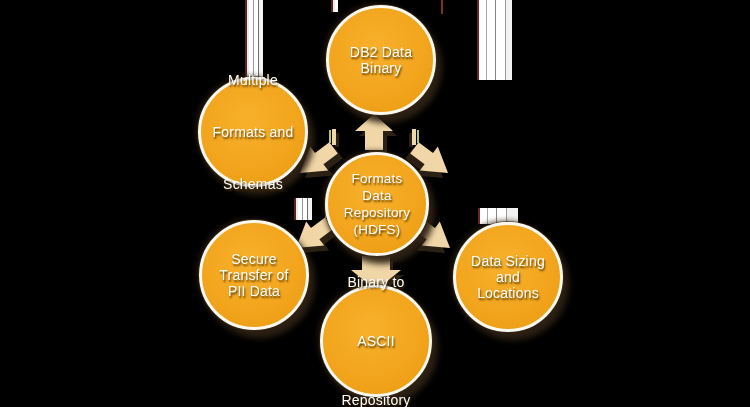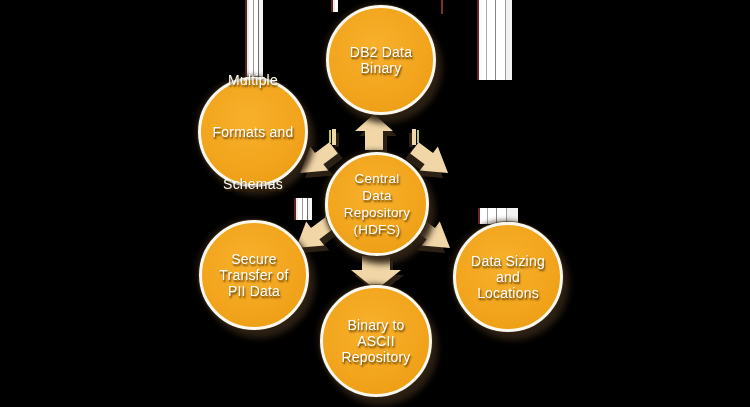--- a/index.html
+++ b/index.html
@@ -99,21 +99,21 @@
     <svg width="50" height="60" viewBox="0 0 50 60">
       <rect class="shadow" x="41" y="6" width="4" height="14"></rect>
       <polygon class="shadow" points="6,46 16.2,19.6 21,26 35.4,15.2 43.8,26.4 29.4,37.2 34.2,43.6" transform="translate(5,5)"></polygon>
       <rect class="stripe" x="35" y="3" width="2" height="13"></rect>
       <rect class="tail" x="38" y="2" width="4" height="16"></rect>
       <polygon class="body" points="6,46 16.2,19.6 21,26 35.4,15.2 43.8,26.4 29.4,37.2 34.2,43.6"></polygon>
     </svg>
   </div>
 
   <div class="node central" style="left:325px;top:152px;width:104px;height:104px;">
-    <span>Central</span>
+    <span>Formats</span>
     <span>Data</span>
     <span>Repository</span>
     <span>(HDFS)</span>
   </div>
 
   <div class="node" style="left:326px;top:5px;width:110px;height:110px;">
     <span>DB2 Data</span>
     <span>Binary</span>
   </div>
 
@@ -129,19 +129,19 @@
     <span>and</span>
     <span>Locations</span>
   </div>
 
   <div class="node" style="left:199px;top:220px;width:110px;height:110px;">
     <span>Secure</span>
     <span>Transfer of</span>
     <span>PII Data</span>
   </div>
 
-  <div class="node" style="left:320px;top:285px;width:112px;height:112px;">
+  <div class="node" style="left:320px;top:285px;width:112px;height:112px;gap:43px;">
     <span>Binary to</span>
     <span>ASCII</span>
     <span>Repository</span>
   </div>
 
 </div>
 
 </body></html>

